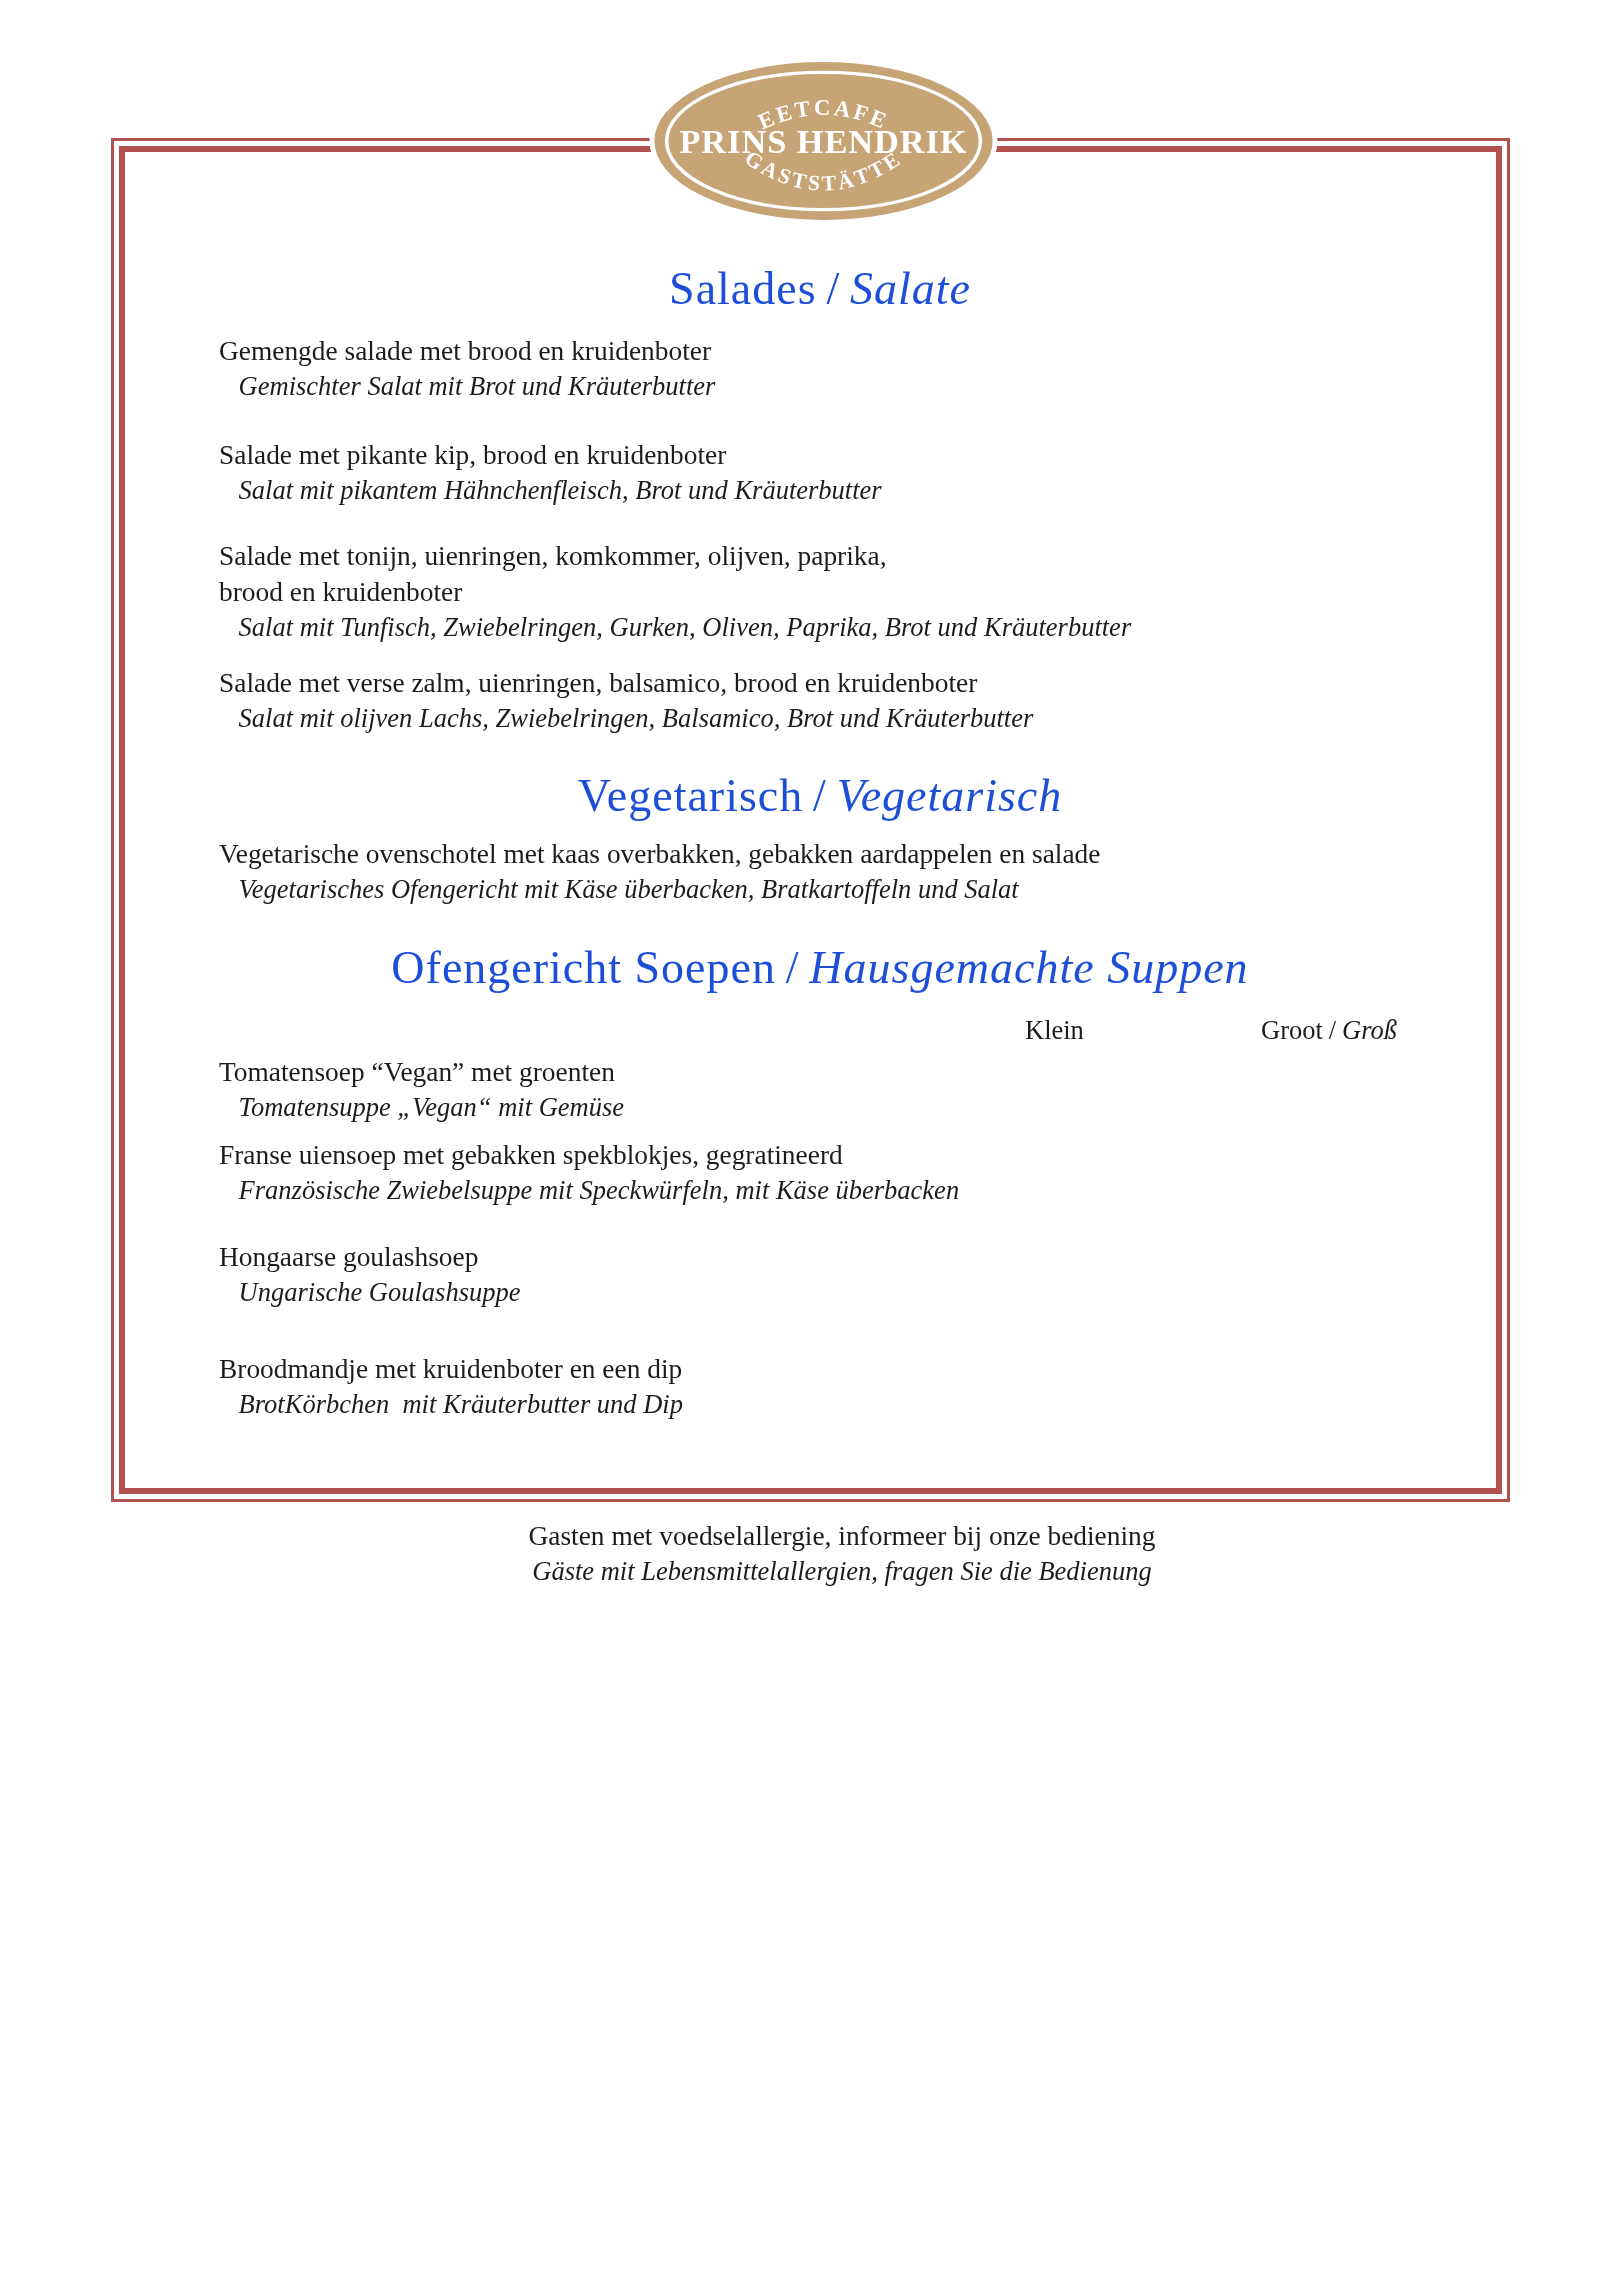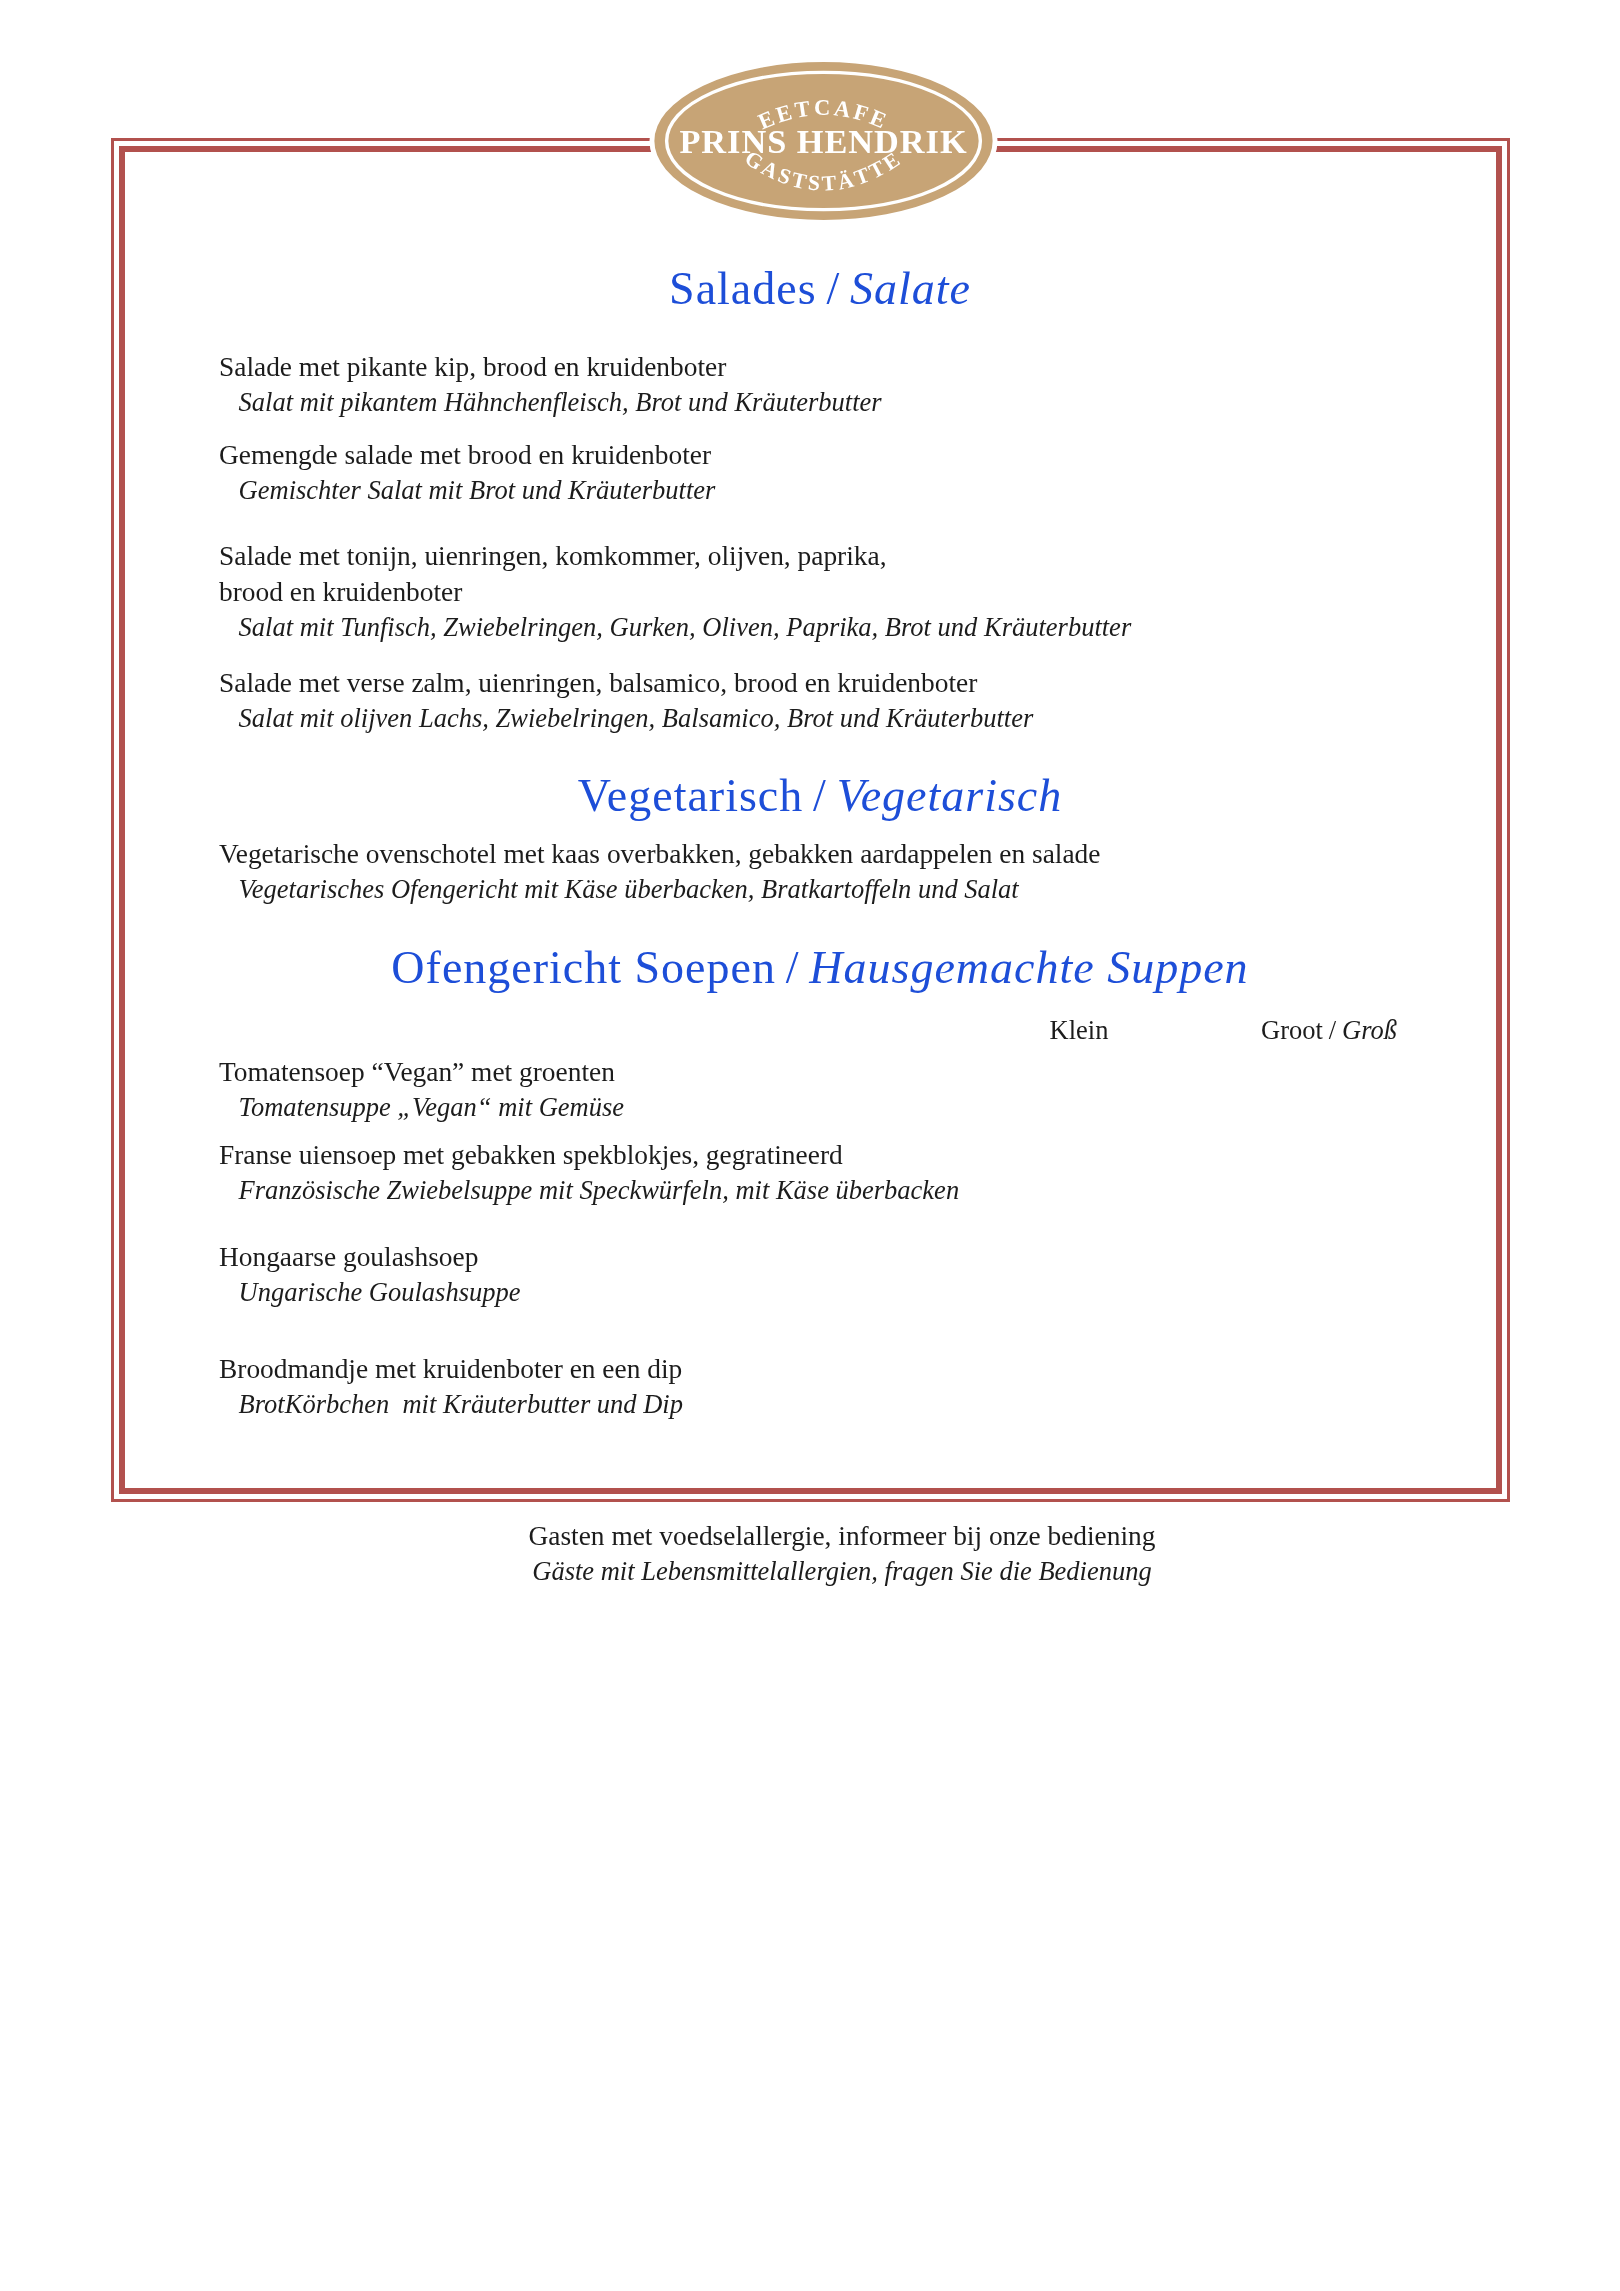--- a/index.html
+++ b/index.html
@@ -53,21 +53,21 @@
     font-size:26.5px; line-height:35px;
     font-style:italic;
     padding-left:19.6px;
     white-space:pre-wrap;
   }
   .size-row {
     position:relative;
     height:29px;
     font-size:26.5px; line-height:29px;
   }
-  .size-klein { position:absolute; left:806px; width:108px; text-align:center; }
+  .size-klein { position:absolute; left:806px; width:108px; }
   .size-groot { position:absolute; left:1002px; width:216px; text-align:center; white-space:nowrap; }
   .size-groot .sep { margin:0 5.9px; }
   .size-groot .de { font-style:italic; }
   .footer {
     position:absolute; left:32px; top:1518px;
     width:1620px;
     text-align:center;
     z-index:2;
   }
   .footer .nl { font-size:27.4px; line-height:36px; }
@@ -94,27 +94,27 @@
       <text x="179" y="99" text-anchor="middle" font-size="35" font-weight="bold" fill="#ffffff" letter-spacing="1" font-family="Liberation Serif, DejaVu Serif, serif">PRINS HENDRIK</text>
       <text font-size="22" font-weight="bold" fill="#ffffff" letter-spacing="3" font-family="Liberation Serif, DejaVu Serif, serif">
         <textPath href="#arcBottom" startOffset="50%" text-anchor="middle">GASTSTÄTTE</textPath>
       </text>
     </svg>
   </div>
 
   <div class="content" id="menu-sections">
       <div class="menu-section">
         <div class="section-title" style="margin-top: 0px;"><span class="nl">Salades</span><span class="sep">/</span><span class="de">Salate</span></div>
+        <div class="item" style="margin-top: 16.7px;">
+          <div class="nl">Gemengde salade met brood en kruidenboter</div>
+          <div class="de">Gemischter Salat mit Brot und Kräuterbutter</div>
+        </div>
         <div class="item" style="margin-top: 33px;">
           <div class="nl">Salade met pikante kip, brood en kruidenboter</div>
           <div class="de">Salat mit pikantem Hähnchenfleisch, Brot und Kräuterbutter</div>
-        </div>
-        <div class="item" style="margin-top: 16.7px;">
-          <div class="nl">Gemengde salade met brood en kruidenboter</div>
-          <div class="de">Gemischter Salat mit Brot und Kräuterbutter</div>
         </div>
         <div class="item" style="margin-top: 30px;">
           <div class="nl">Salade met tonijn, uienringen, komkommer, olijven, paprika,</div>
           <div class="nl">brood en kruidenboter</div>
           <div class="de">Salat mit Tunfisch, Zwiebelringen, Gurken, Oliven, Paprika, Brot und Kräuterbutter</div>
         </div>
         <div class="item" style="margin-top: 20px;">
           <div class="nl">Salade met verse zalm, uienringen, balsamico, brood en kruidenboter</div>
           <div class="de">Salat mit olijven Lachs, Zwiebelringen, Balsamico, Brot und Kräuterbutter</div>
         </div>

